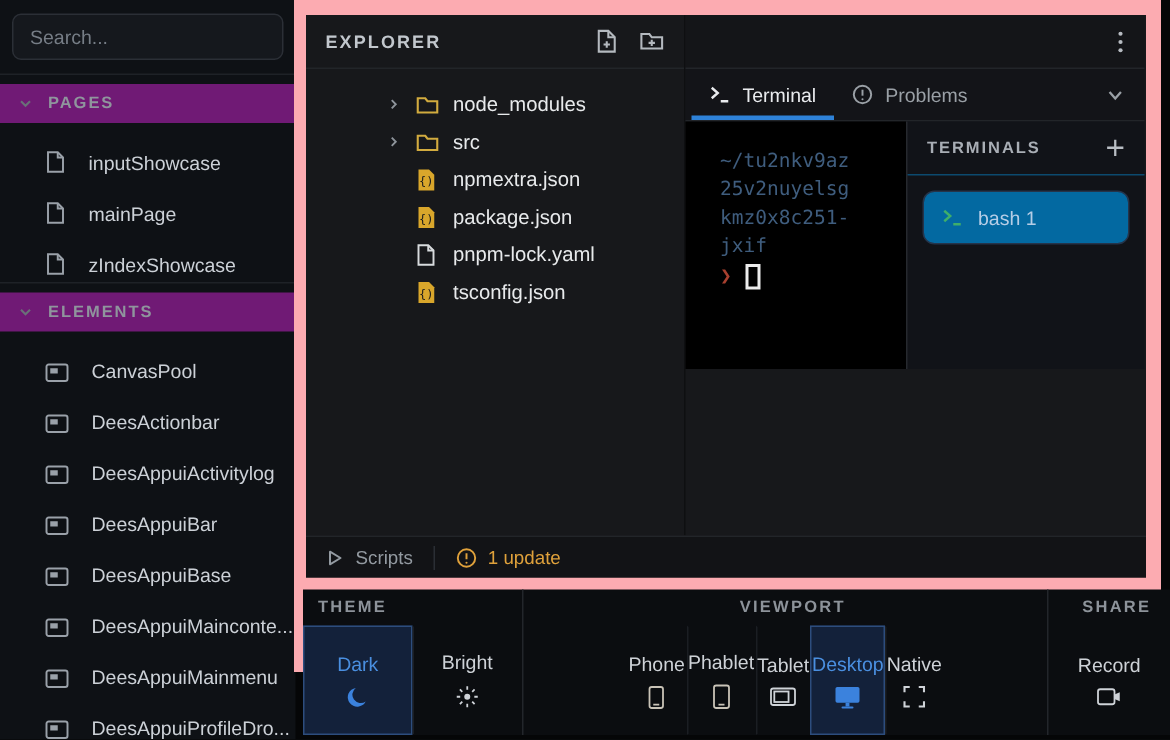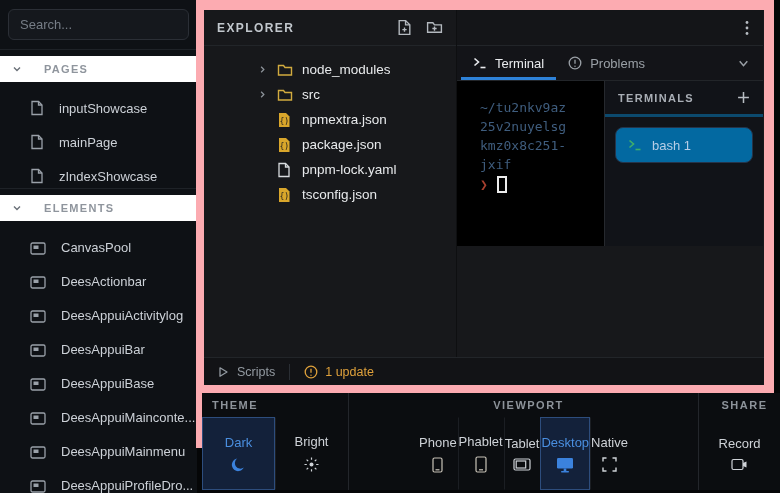--- a/index.html
+++ b/index.html
@@ -8,22 +8,22 @@
   .stage { position:relative; width:780px; height:493px; }
 
   
   .sidebar { position:absolute; left:0; top:0; width:197px; height:493px; background:#0e1115; }
   .search-wrap { padding:9px 8px 7px 8px; }
   .search-input { width:100%; height:31px; background:#15181d; border:1px solid #2b2f36;
     border-radius:6px; color:#aeb4bc; font-size:13px; padding:0 11px; outline:none;
     font-family:"Liberation Sans", sans-serif; }
   .search-input::placeholder { color:#767d86; }
   .side-divider { height:1px; background:#1e2227; margin-top:2px; }
-  .side-header { height:26px; margin-top:6px; background:#ffffff; display:flex; align-items:center;
-    padding-left:12px; gap:22px; color:#8f959d; font-size:11px; font-weight:bold;
+  .side-header { height:26px; margin-top:6px; background:#701a75; display:flex; align-items:center;
+    padding-left:12px; gap:10px; color:#8f959d; font-size:11px; font-weight:bold;
     letter-spacing:1.3px; cursor:pointer; }
   .side-header svg { color:#6a7078; }
   .side-item { height:34px; display:flex; align-items:flex-end; padding-left:30px; gap:15px;
     color:#ccd1d7; font-size:13px; cursor:pointer; white-space:nowrap; }
   .side-item svg { color:#9aa1a9; flex:0 0 auto; }
 
   
   .canvas { position:absolute; left:196px; top:0; width:578px; height:448px; background:#fcabb1; }
 
   
@@ -66,21 +66,21 @@
   .terminal { width:147px; background:#000; padding:17px 0 0 23px;
     font-family:"DejaVu Sans Mono", monospace; font-size:13px; line-height:19px;
     color:#3f5d7e; cursor:text; }
   .term-prompt-line { display:flex; align-items:center; margin-top:1px; }
   .term-prompt { color:#a8402f; }
   .term-cursor { display:inline-block; width:10px; height:17px; border:2px solid #ececec;
     margin-left:9px; }
   .terminals-panel { width:159px; background:#111318; border-left:1px solid #26292e;
     display:flex; flex-direction:column; }
   .terminals-head { height:36px; display:flex; align-items:center; padding:0 13px;
-    border-bottom:3px solid #0c4a6e;justify-content:center; }
+    border-bottom:1px solid #0c4a6e;justify-content:center; }
   .terminals-title { color:#a9aeb5; font-size:11px; font-weight:bold; letter-spacing:1.3px; }
   .terminals-plus { margin-left:auto; color:#b8bdc3; cursor:pointer; display:flex; }
   .terminal-item { margin:10px 10px 0 10px; height:36px; border-radius:8px; background:#0369a1;
     border:1px solid #25344a; display:flex; align-items:center; gap:10px; padding-left:12px;
     cursor:pointer; }
   .terminal-item svg { color:#3fae6a; }
   .terminal-item-label { color:#b6cde6; font-size:13px; }
 
   .ide-statusbar { height:28px; border-top:1px solid #222529; background:#121316;
     display:flex; align-items:center; padding-left:13px; }

